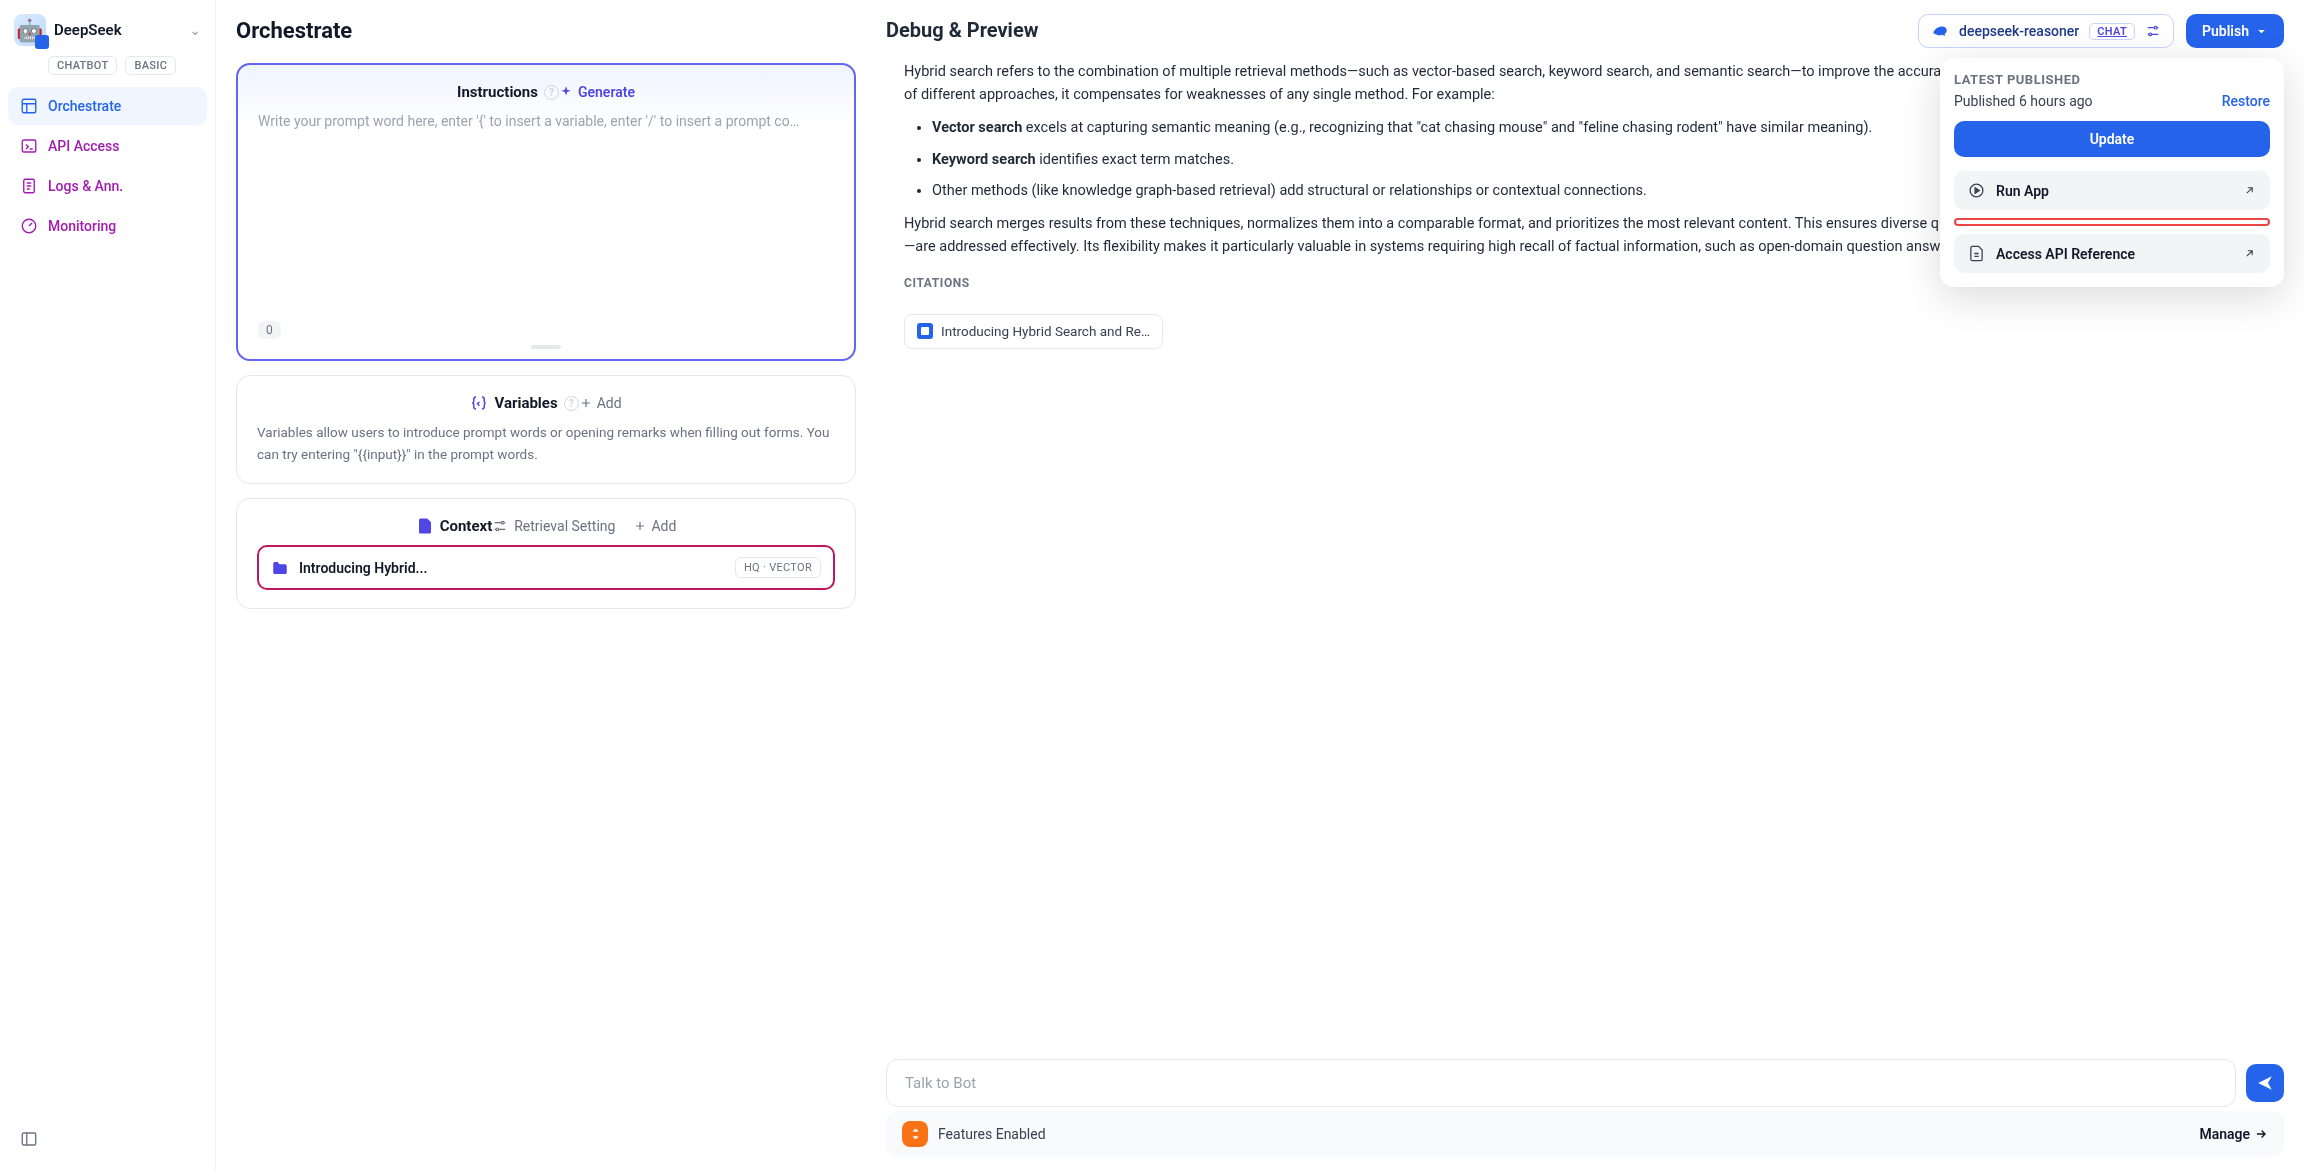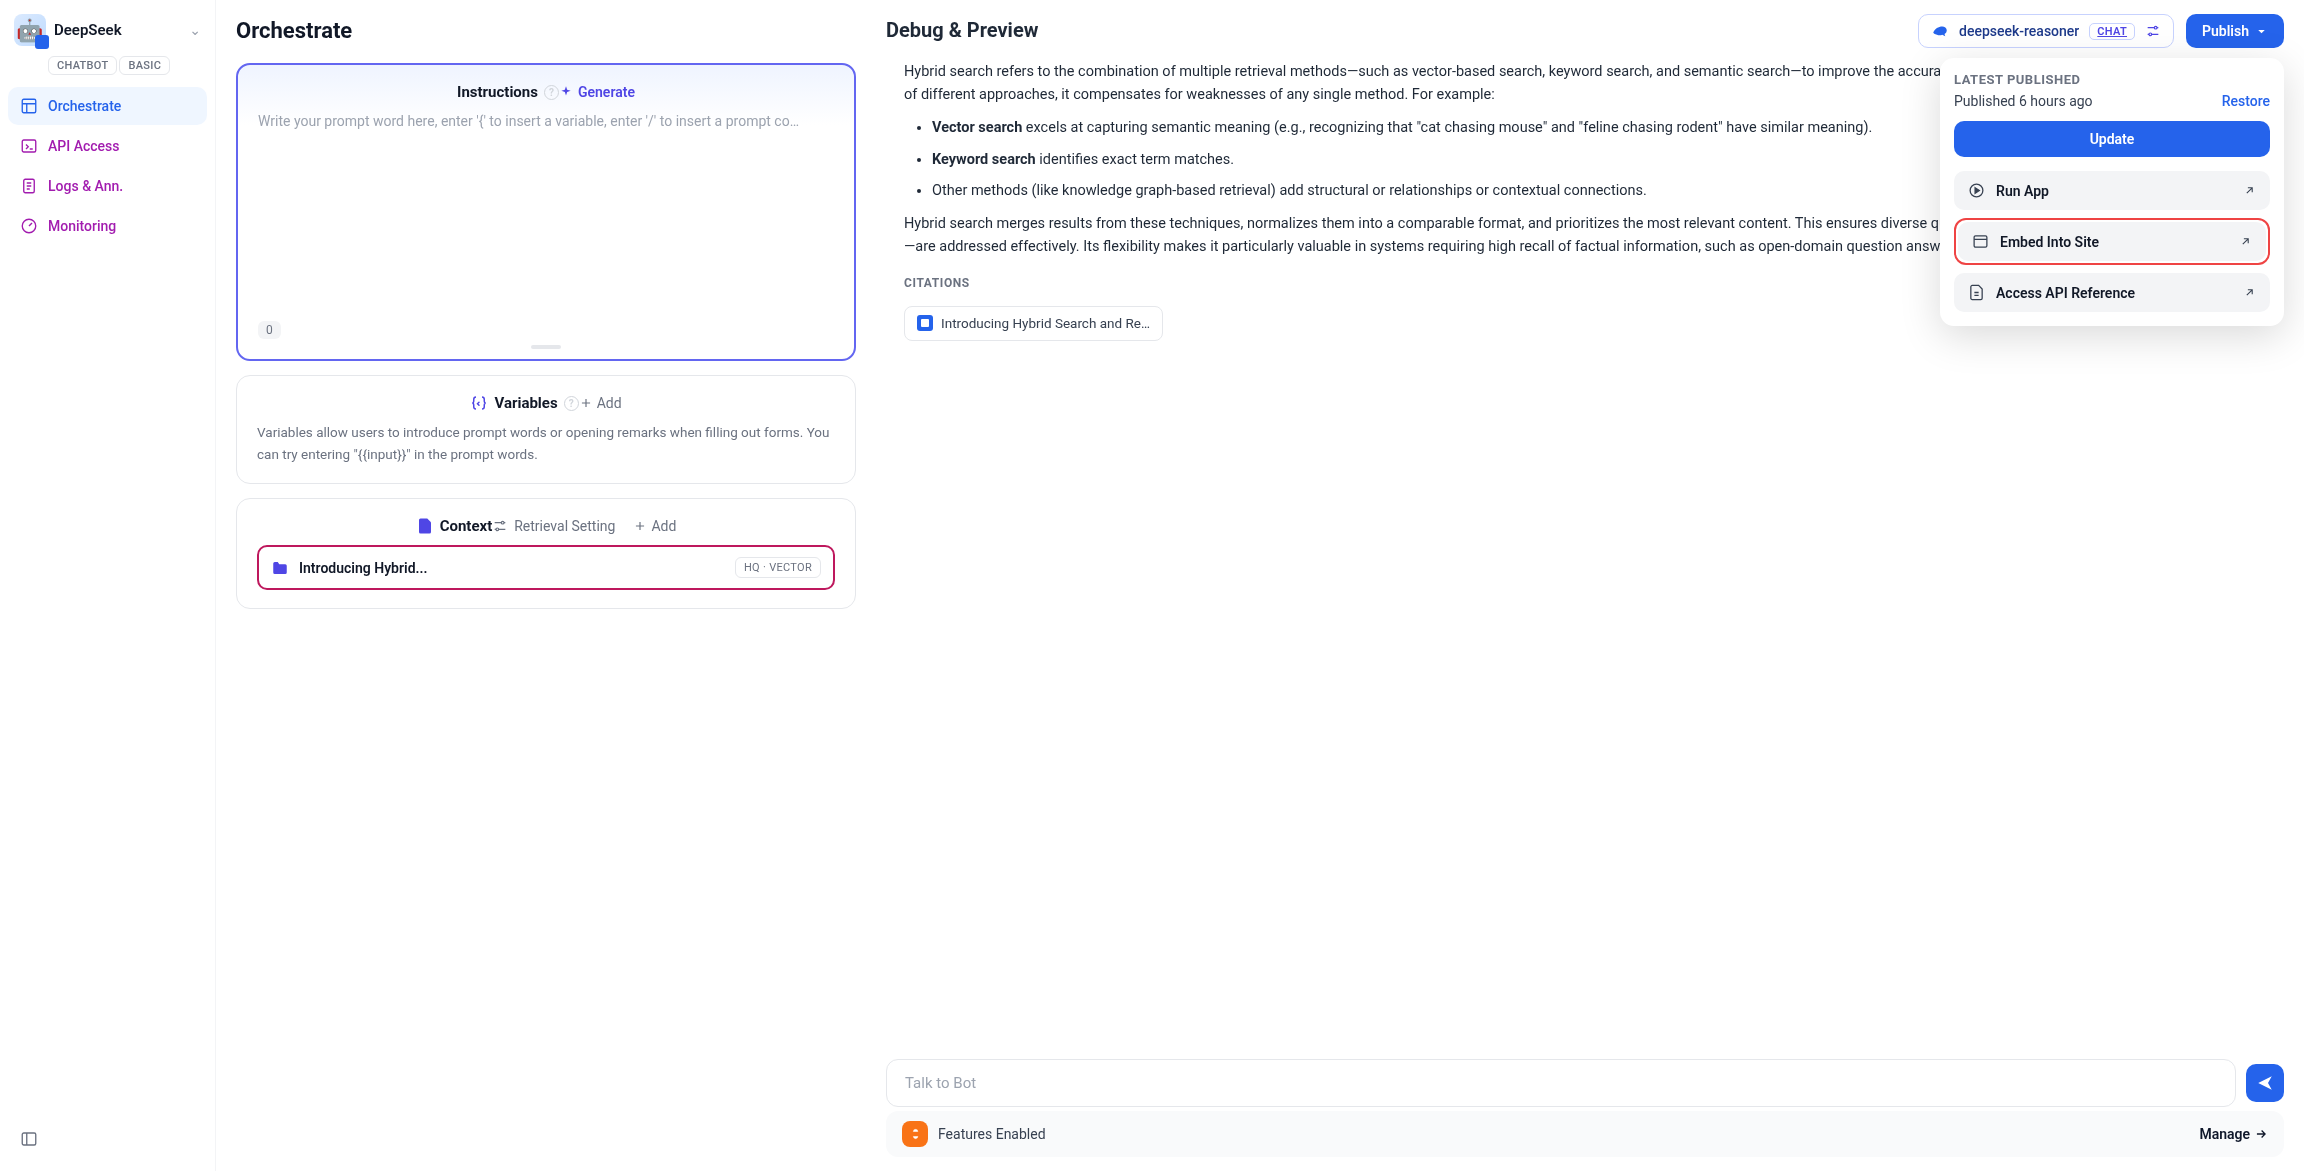--- a/index.html
+++ b/index.html
@@ -7,21 +7,21 @@
 .app { display: flex; height: 100%; }
 
 
 .sidebar { width: 216px; border-right: 1px solid #f3f4f6; display: flex; flex-direction: column; padding: 8px 8px 8px 8px; }
 .app-header { display: flex; align-items: center; padding: 6px; gap: 8px; position: relative; }
 .app-avatar { width: 32px; height: 32px; border-radius: 8px; background: linear-gradient(135deg,#dbeafe,#bfdbfe); display:flex; align-items:center; justify-content:center; font-size:22px; position: relative; }
 .app-sub { position:absolute; bottom:-3px; right:-3px; width:14px; height:14px; background:#2563eb; border-radius:3px; display:flex; align-items:center; justify-content:center; }
 .app-sub svg { width:9px; height:9px; fill:#fff; }
 .app-title-col { flex:1; }
 .app-title { font-weight:600; font-size:15px; color:#111827; }
-.tags-row { display:flex; gap:2px; margin:4px 0 0 40px; }
+.tags-row { display:flex; gap:8px; margin:4px 0 0 40px; }
 .tag { font-size:11px; font-weight:500; color:#6b7280; border:1px solid #e5e7eb; border-radius:6px; padding:2px 8px; letter-spacing:0.3px; }
 .chev { color:#9ca3af; font-size:14px; }
 .nav { margin-top:12px; display:flex; flex-direction:column; gap:2px; }
 .nav-item { display:flex; align-items:center; gap:10px; padding:10px 12px; border-radius:10px; color:#a21caf; cursor:pointer; font-size:14px; font-weight:500; }
 .nav-item.active { background:#eff6ff; color:#2563eb; }
 .nav-item svg { width:18px; height:18px; stroke:currentColor; fill:none; stroke-width:1.8; }
 .sidebar-bottom { margin-top:auto; padding:12px; }
 .sidebar-bottom svg { width:18px; height:18px; stroke:#6b7280; fill:none; stroke-width:1.8; }
 
 
@@ -60,21 +60,21 @@
 .ctx-item-name { font-weight:600; color:#111827; font-size:14px; }
 .ctx-badge { border:1px solid #e5e7eb; border-radius:6px; padding:3px 8px; font-size:11px; color:#6b7280; letter-spacing:0.3px; }
 
 
 .preview-title { font-size:20px; font-weight:700; margin-bottom:18px; }
 .response-box { background:#fff; padding:0 18px; }
 .response-text { font-size:14.5px; line-height:1.6; color:#1f2937; }
 .response-text ul { margin:10px 0 10px 28px; }
 .response-text li { margin-bottom:8px; }
 .citations-label { font-size:12px; font-weight:700; letter-spacing:0.6px; color:#6b7280; margin-top:16px; }
-.citation-chip { display:inline-flex; align-items:center; gap:8px; border:1px solid #e5e7eb; border-radius:8px; padding:6px 12px; margin-top:12px; font-size:13.5px; color:#374151;text-align:center; }
+.citation-chip { display:inline-flex; align-items:center; gap:8px; border:1px solid #e5e7eb; border-radius:8px; padding:6px 12px; margin-top:20px; font-size:13.5px; color:#374151;text-align:center; }
 .citation-chip .doc-icon { width:16px; height:16px; background:#2563eb; border-radius:3px; display:flex; align-items:center; justify-content:center; }
 .citation-chip .doc-icon::after { content:""; width:8px; height:8px; background:#fff; border-radius:1px; }
 
 
 .topbar-right { position:absolute; top:14px; right:0; display:flex; align-items:center; gap:12px; }
 .model-pill { display:flex; align-items:center; gap:10px; border:1.5px solid #c7d2fe; border-radius:10px; padding:7px 12px; color:#1e3a8a; font-weight:500; cursor:pointer; }
 .model-pill .whale { width:18px; height:18px; fill:#2563eb; }
 .chat-badge { border:1px solid #c7d2fe; color:#4f46e5; font-size:11px; font-weight:600; padding:1px 7px; border-radius:5px; letter-spacing:0.3px;text-decoration:underline; }
 .model-pill .sliders { width:16px; height:16px; stroke:#4f46e5; fill:none; stroke-width:1.8; }
 .publish-btn { background:#2563eb; color:#fff; font-weight:600; border-radius:10px; padding:9px 16px; display:flex; align-items:center; gap:6px; cursor:pointer; }
@@ -286,32 +286,20 @@
                   <circle cx="12" cy="12" r="9"></circle>
                   <path d="M10 8l6 4-6 4z" fill="#374151"></path>
                 </svg>
               <span>Run App</span>
             </div>
             <svg class="arrow" viewBox="0 0 24 24">
                 <path d="M7 17L17 7M9 7h8v8"></path>
               </svg>
           </div>
           <div class="pub-group-highlight">
-            <div class="pub-action">
-              <div class="pub-action-left">
-                <svg viewBox="0 0 24 24">
-                    <rect x="3" y="4" width="18" height="16" rx="2"></rect>
-                    <path d="M3 9h18"></path>
-                  </svg>
-                <span>Embed Into Site</span>
-              </div>
-              <svg class="arrow" viewBox="0 0 24 24">
-                  <path d="M7 17L17 7M9 7h8v8"></path>
-                </svg>
-            </div>
           </div>
           <div class="pub-action">
             <div class="pub-action-left">
               <svg viewBox="0 0 24 24">
                   <path d="M6 2h9l5 5v13a2 2 0 01-2 2H6a2 2 0 01-2-2V4a2 2 0 012-2z"></path>
                   <path d="M9 12h6M9 16h6"></path>
                 </svg>
               <span>Access API Reference</span>
             </div>
             <svg class="arrow" viewBox="0 0 24 24">

